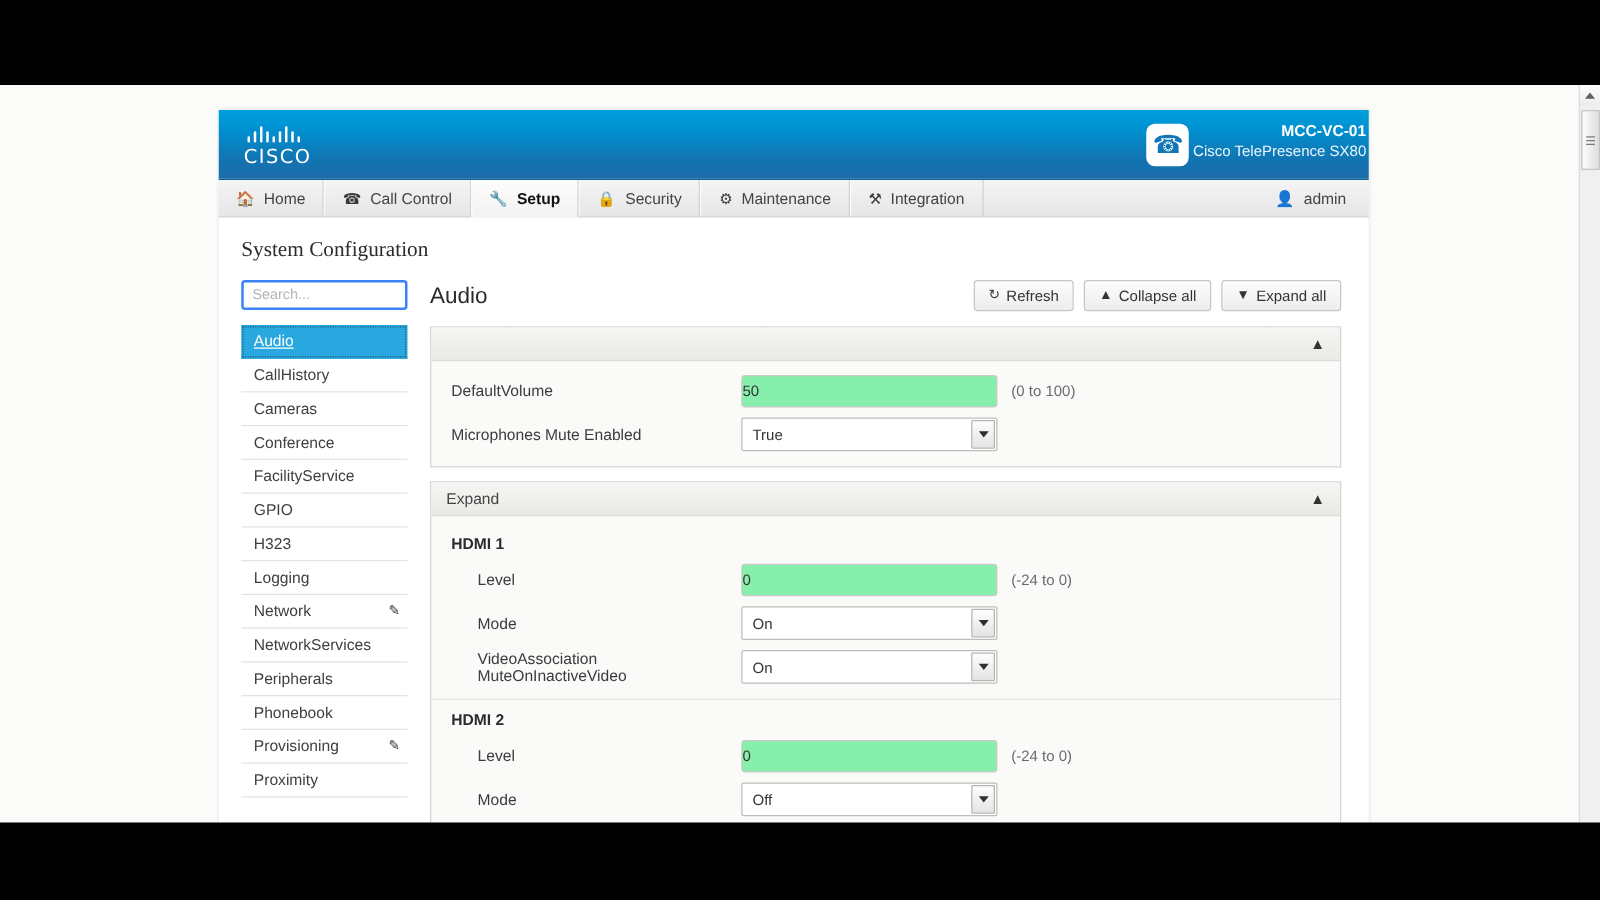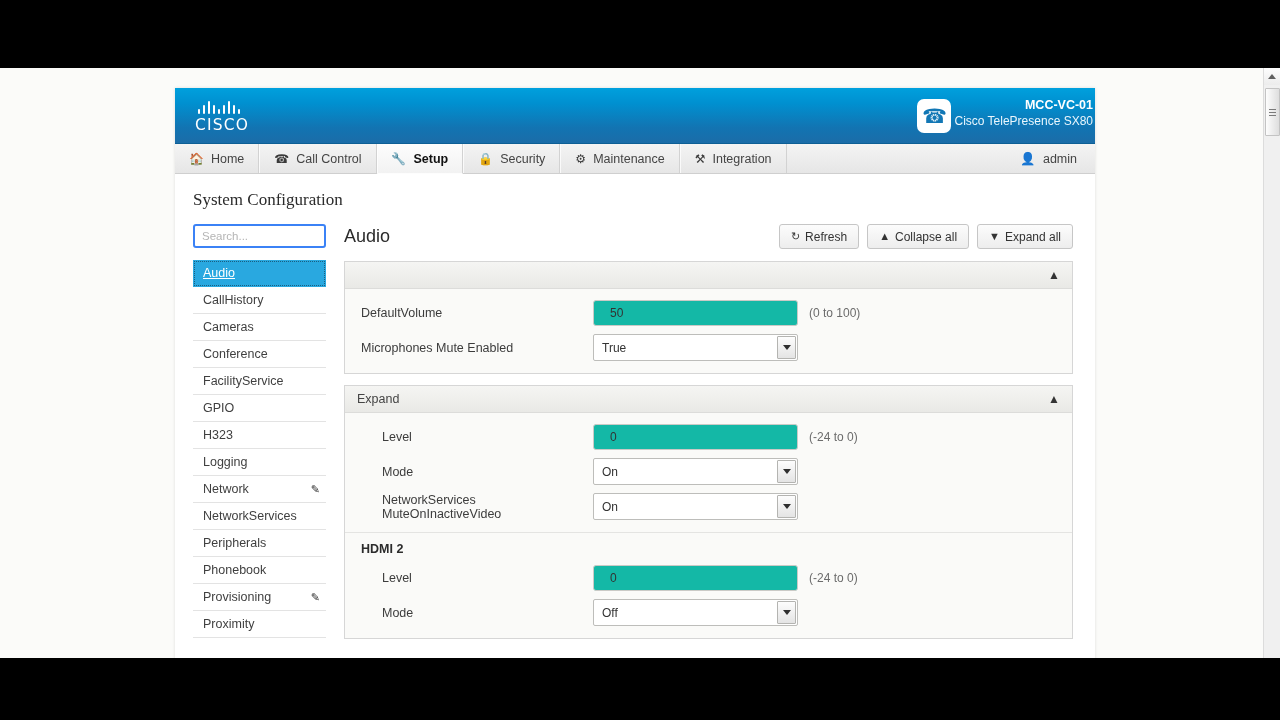--- a/index.html
+++ b/index.html
@@ -160,23 +160,23 @@
 
   .group-title { font-size: 12.5px; color: #2c2c2c; font-weight: bold; padding: 9px 0 4px 16px; }
   .group-sep { border-top: 1px solid #e4e4e2; margin-top: 8px; }
 
   .row { display: flex; align-items: center; height: 35px; padding-left: 16px; }
   .row .lbl { font-size: 12.5px; color: #3c3c3c; width: 232px; flex: 0 0 232px; }
   .row.indent .lbl { padding-left: 21px; width: 232px; flex: 0 0 232px; }
   .row .hint { font-size: 12px; color: #6b6b6b; margin-left: 11px; }
 
   .txt {
-    width: 205px; height: 26px; padding: 0 16px;
+    width: 205px; height: 26px; padding: 0 0;
     border: 1px solid #cacac6; border-radius: 3px;
-    background: #14b8a6; font-size: 12px; color: #333;
+    background: #86efac; font-size: 12px; color: #333;
     font-family: "Liberation Sans", sans-serif; outline: none;
   }
   .sel {
     position: relative; width: 205px; height: 27px;
     border: 1px solid #bdbdba; border-radius: 2px;
     background: #fff; cursor: pointer;
   }
   .sel .val {
     position: absolute; left: 8px; top: 0; right: 24px; height: 25px;
     display: flex; align-items: center; font-size: 12px; color: #333;
@@ -354,36 +354,37 @@
               </div>
             </div>
 
             <div class="panel">
               <div class="panel-head">
                 <span>Expand</span>
                 <span class="panel-chevron">▲</span>
               </div>
               <div class="panel-body">
 
+                <div class="group-title">HDMI 1</div>
                 <div class="row indent">
                   <span class="lbl">Level</span>
                   <input class="txt" type="text" value="0" style="">
                   <span class="hint">(-24 to 0)</span>
                 </div>
                 <div class="row indent">
                   <span class="lbl">Mode</span>
                   <div class="sel">
                     <span class="val">On</span>
                     <span class="arrowbox">
                         <i class="caret-dn"></i>
                       </span>
                   </div>
                 </div>
                 <div class="row indent">
-                  <span class="lbl">NetworkServices MuteOnInactiveVideo</span>
+                  <span class="lbl">VideoAssociation MuteOnInactiveVideo</span>
                   <div class="sel">
                     <span class="val">On</span>
                     <span class="arrowbox">
                         <i class="caret-dn"></i>
                       </span>
                   </div>
                 </div>
 
                 <div class="group-sep"></div>
 

